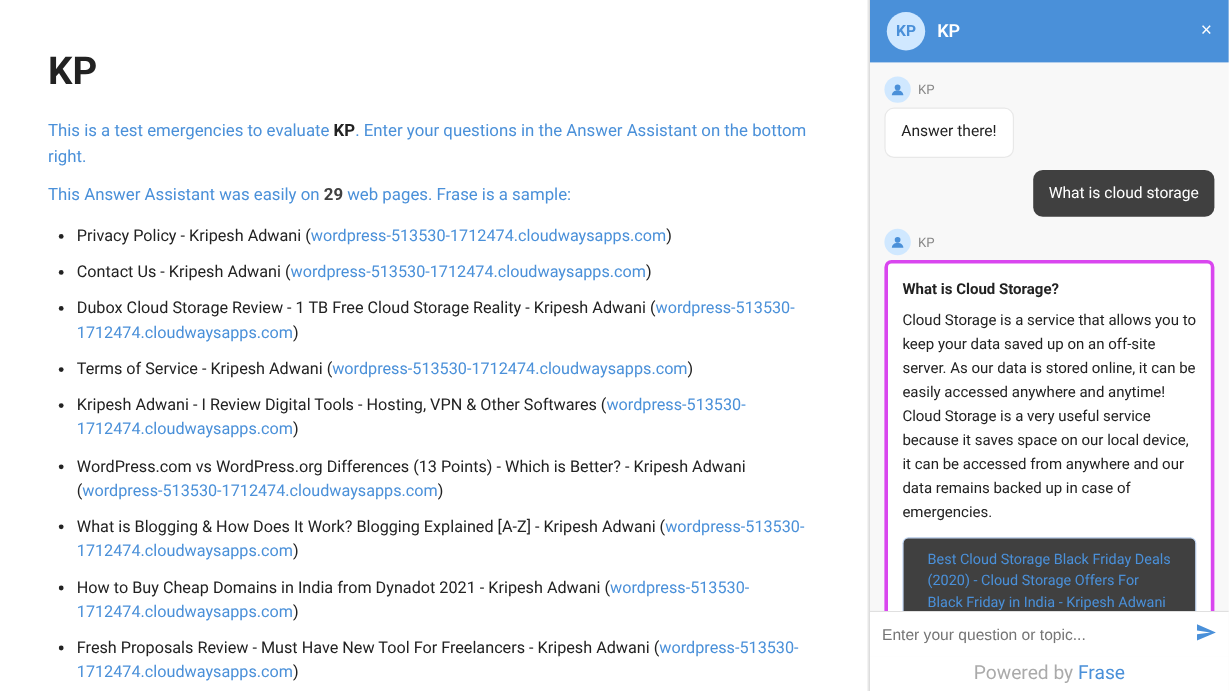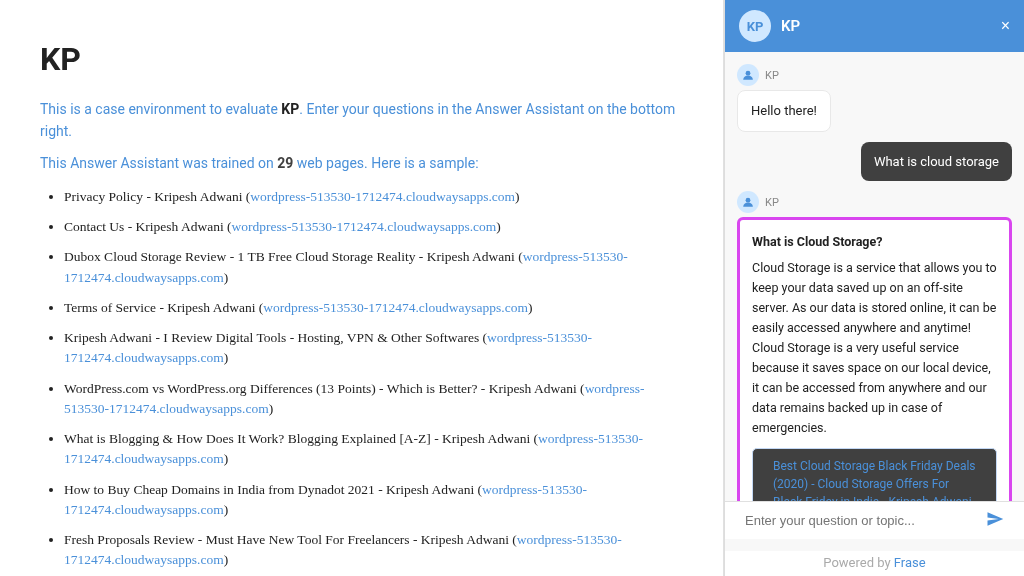--- a/index.html
+++ b/index.html
@@ -52,21 +52,20 @@
       list-style: disc;
       padding-left: 24px;
       margin-bottom: 20px;
     }
 
     .page-list li {
       font-size: 13.5px;
       color: #222;
       margin-bottom: 10px;
       line-height: 1.5;
-      font-family: Liberation Serif, serif;
     }
 
     .page-list li a {
       color: #4a90d9;
       text-decoration: none;
     }
 
     
     .chat-panel {
       width: 300px;
@@ -192,21 +191,21 @@
       font-size: 12px;
       color: #4a90d9;
       line-height: 1.5;
     }
 
     .chat-input-row {
       display: flex;
       align-items: center;
       border-top: 1px solid #e0e0e0;
       background: #fff;
-      padding: 8px 20px;
+      padding: 8px 10px;
       gap: 8px;
     }
 
     .chat-input {
       flex: 1;
       border: none;
       outline: none;
       font-size: 13px;
       color: #888;
       background: transparent;
@@ -216,44 +215,43 @@
       background: none;
       border: none;
       cursor: pointer;
       color: #4a90d9;
       font-size: 18px;
       line-height: 1;
     }
 
     .chat-powered {
       text-align: center;
-      font-size: 13px;
+      font-size: 16px;
       color: #aaa;
       padding: 4px 0 6px;
       background: #fff;
-      margin-top: 12px;
     }
 
     .chat-powered a {
       color: #4a90d9;
       text-decoration: none;
     }
   </style>
 </head>
 <body>
 
 <div class="main-content">
   <h1 class="main-title">KP</h1>
 
   <p class="intro-text">
-    <span>This is a case environment to evaluate </span><strong>KP</strong><span>. Enter your questions in the Answer Assistant on the bottom right.</span>
+    <span>This is a test emergencies to evaluate </span><strong>KP</strong><span>. Enter your questions in the Answer Assistant on the bottom right.</span>
   </p>
 
   <p class="trained-text">
-    <span>This Answer Assistant was trained on </span><strong>29</strong><span> web pages. Here is a sample:</span>
+    <span>This Answer Assistant was easily on </span><strong>29</strong><span> web pages. Frase is a sample:</span>
   </p>
 
   <ul class="page-list">
     <li>Privacy Policy - Kripesh Adwani (<a href="#">wordpress-513530-1712474.cloudwaysapps.com</a>)</li>
     <li>Contact Us - Kripesh Adwani (<a href="#">wordpress-513530-1712474.cloudwaysapps.com</a>)</li>
     <li>Dubox Cloud Storage Review - 1 TB Free Cloud Storage Reality - Kripesh Adwani (<a href="#">wordpress-513530-1712474.cloudwaysapps.com</a>)</li>
     <li>Terms of Service - Kripesh Adwani (<a href="#">wordpress-513530-1712474.cloudwaysapps.com</a>)</li>
     <li>Kripesh Adwani - I Review Digital Tools - Hosting, VPN &amp; Other Softwares (<a href="#">wordpress-513530-1712474.cloudwaysapps.com</a>)</li>
     <li>WordPress.com vs WordPress.org Differences (13 Points) - Which is Better? - Kripesh Adwani (<a href="#">wordpress-513530-1712474.cloudwaysapps.com</a>)</li>
     <li>What is Blogging &amp; How Does It Work? Blogging Explained [A-Z] - Kripesh Adwani (<a href="#">wordpress-513530-1712474.cloudwaysapps.com</a>)</li>
@@ -275,21 +273,21 @@
 
     <div class="bot-label-row">
       <div class="bot-avatar-small">
         <svg width="12" height="12" viewBox="0 0 20 20" fill="none">
             <circle cx="10" cy="7" r="4" fill="#4a90d9"></circle>
             <path d="M2 18c0-4 3.6-7 8-7s8 3 8 7" fill="#4a90d9"></path>
           </svg>
       </div>
       <span class="bot-name-label">KP</span>
     </div>
-    <div class="msg-bubble bot">Hello there!</div>
+    <div class="msg-bubble bot">Answer there!</div>
 
     <div class="msg-bubble user">What is cloud storage</div>
 
     <div class="bot-label-row">
       <div class="bot-avatar-small">
         <svg width="12" height="12" viewBox="0 0 20 20" fill="none">
             <circle cx="10" cy="7" r="4" fill="#4a90d9"></circle>
             <path d="M2 18c0-4 3.6-7 8-7s8 3 8 7" fill="#4a90d9"></path>
           </svg>
       </div>

